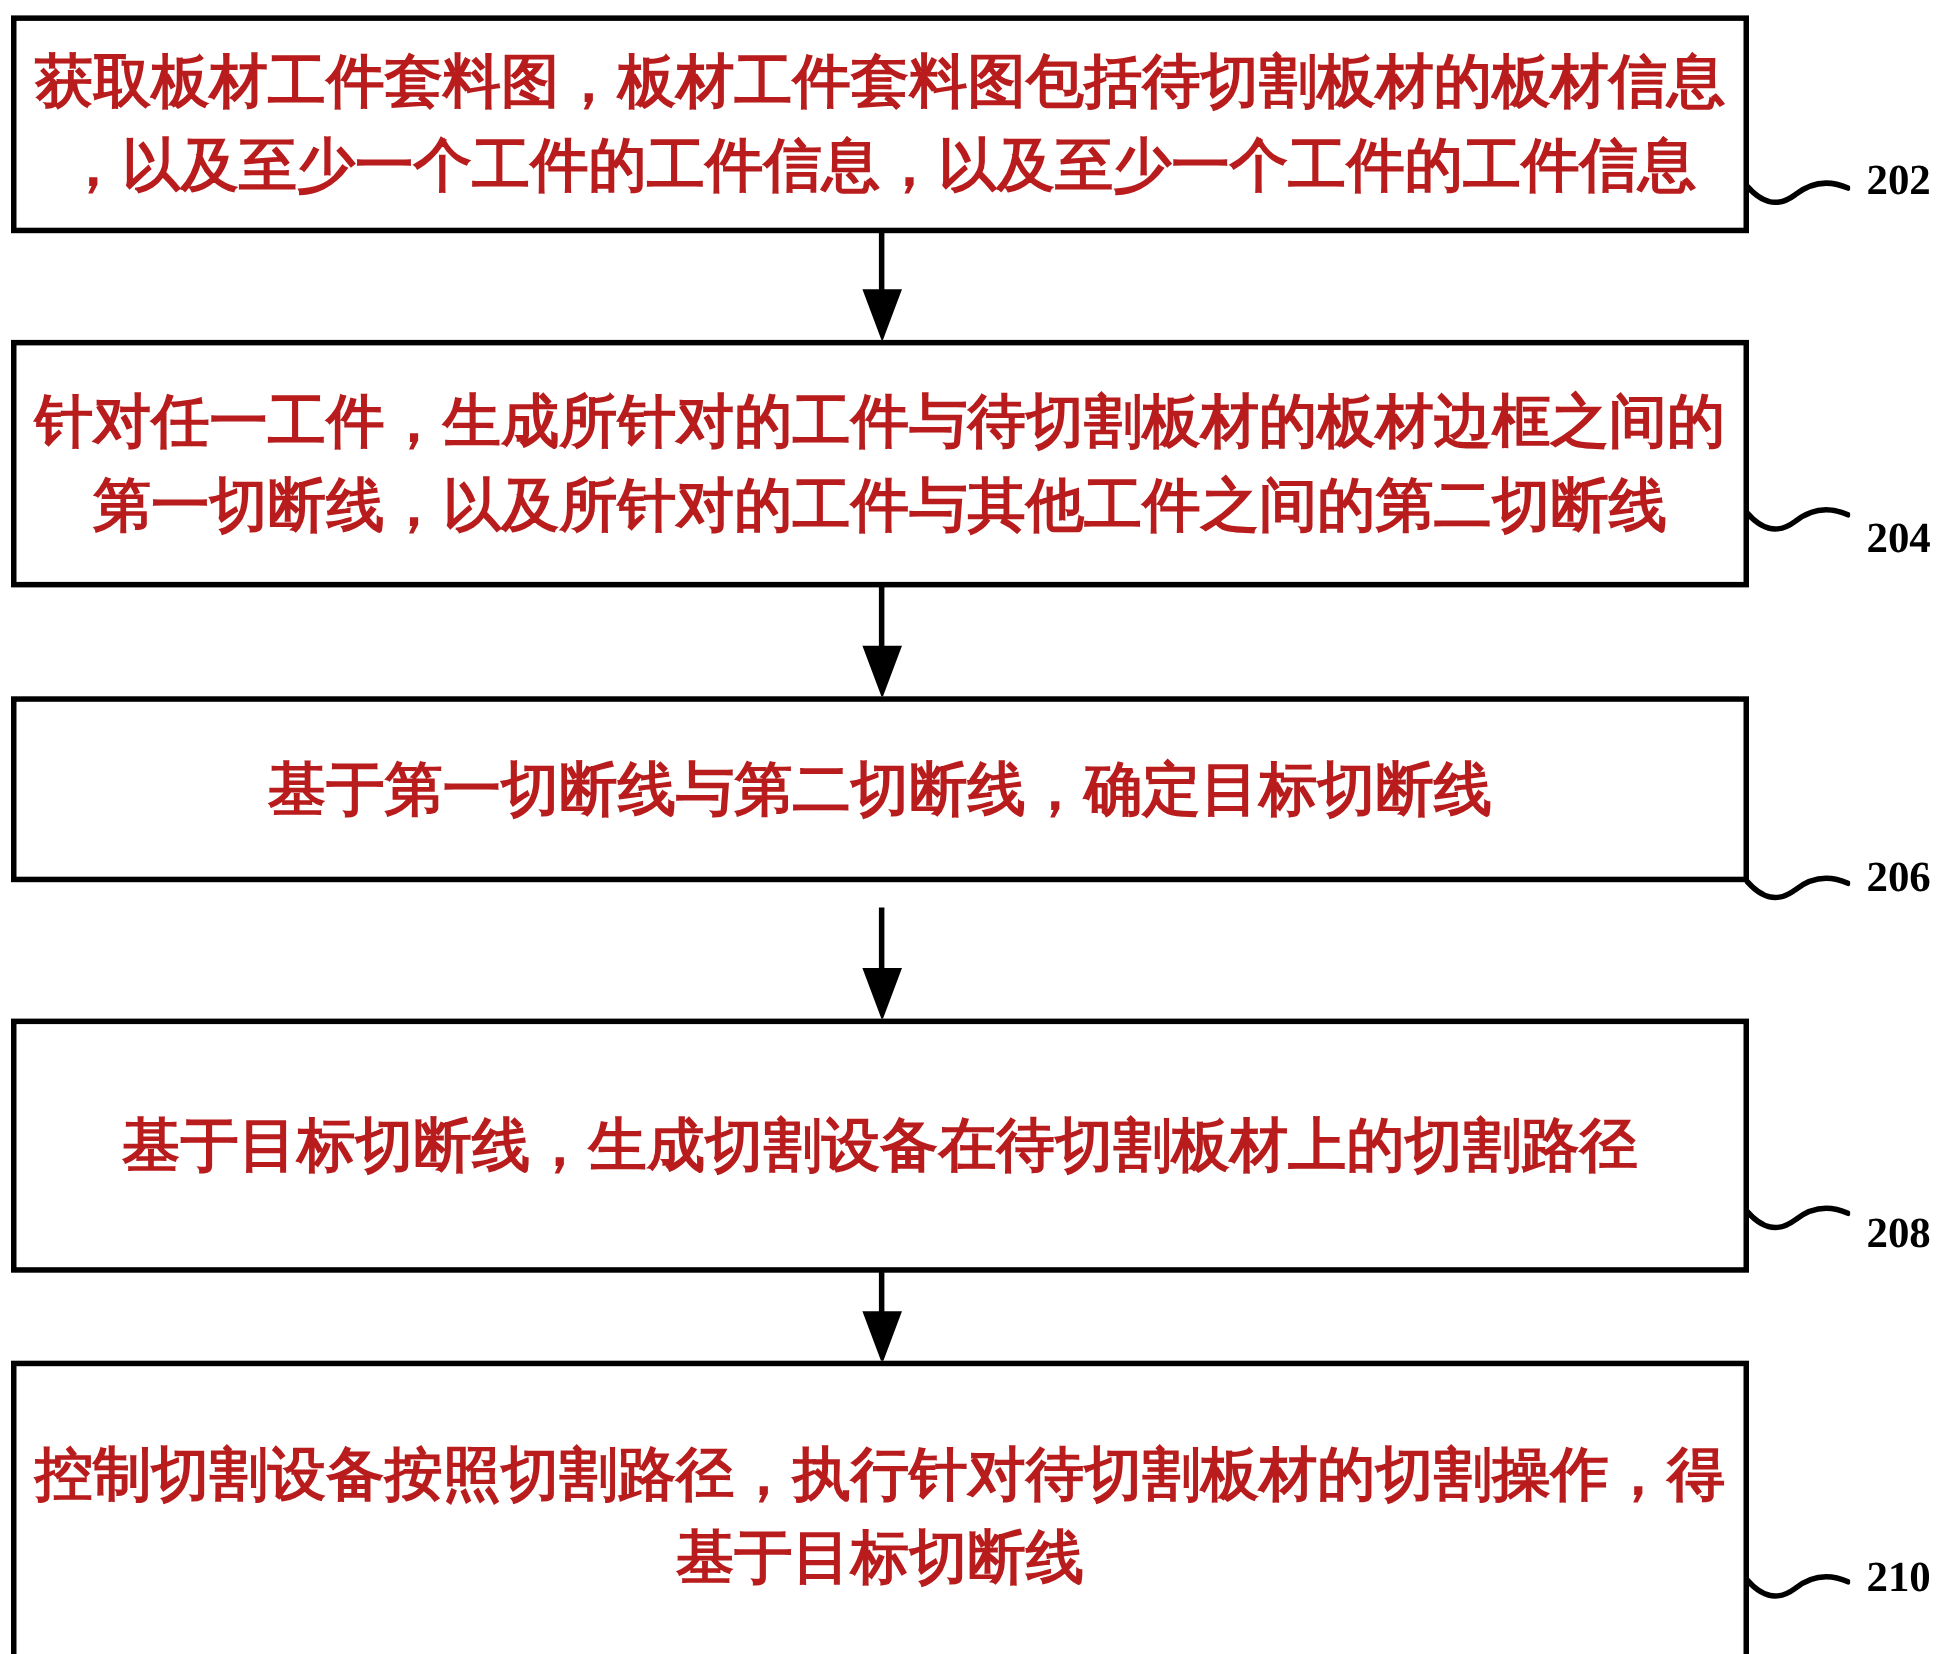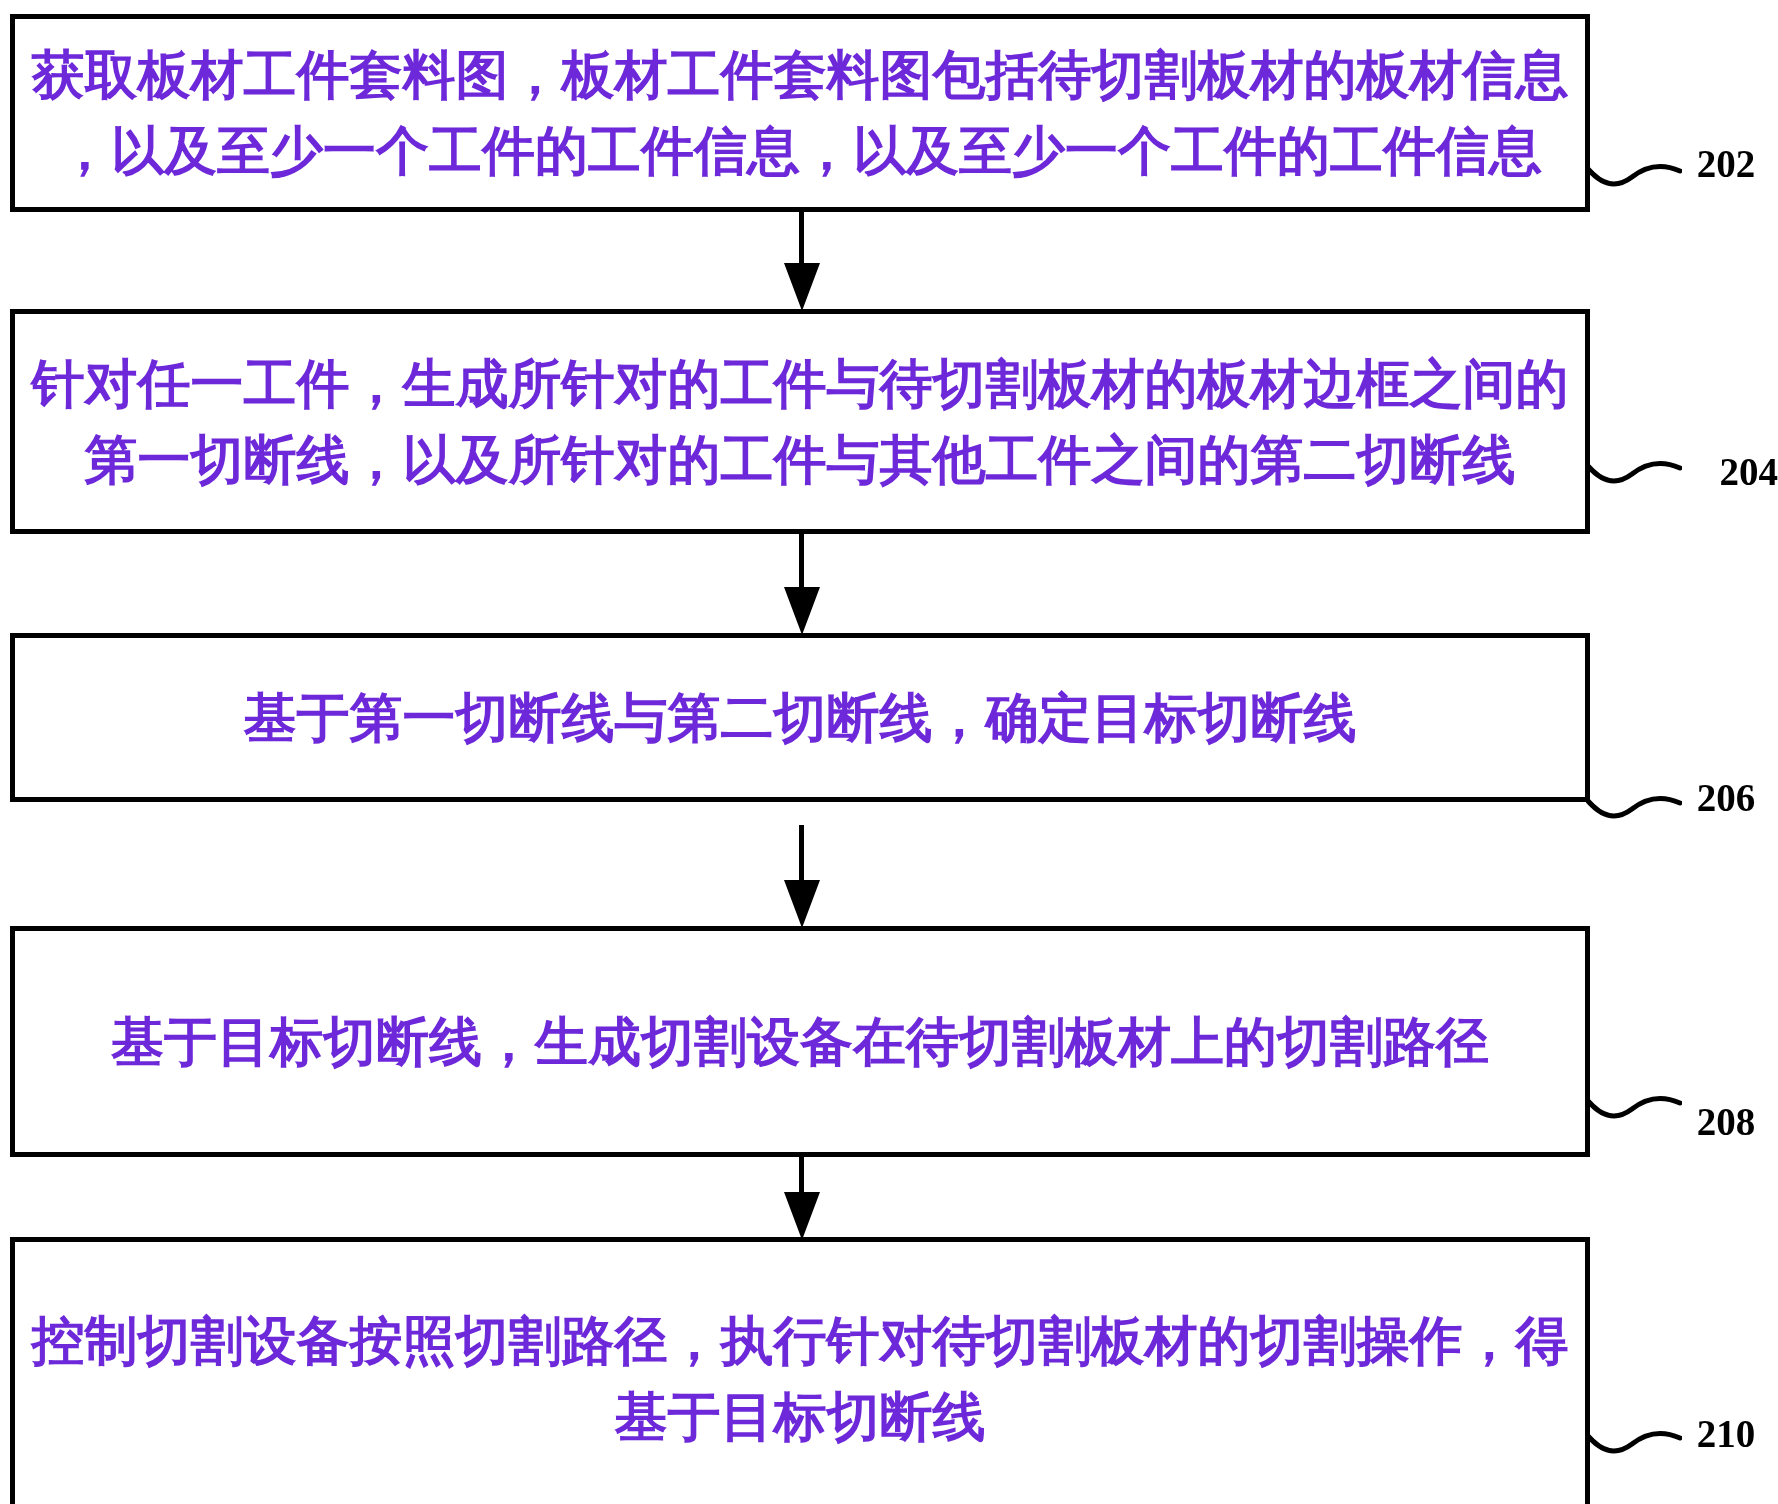--- a/index.html
+++ b/index.html
@@ -27,21 +27,21 @@
     justify-content: center;
     align-items: center;
     padding: 0 12px;
   }
   .step-text {
     width: 100%;
     text-align: center;
     font-size: 53px;
     line-height: 76px;
     font-weight: 600;
-    color: #6d28d9;
+    color: #b91c1c;
     white-space: nowrap;
   }
   .arrow-stem {
     position: absolute;
     left: 799px;
     width: 5px;
     background: #000000;
   }
   .arrow-head {
     position: absolute;
@@ -119,18 +119,18 @@
     <path d="M2,18 C16,34 30,38 46,26 C60,15 76,12 94,20" stroke="#000000" stroke-width="5" fill="none" stroke-linecap="round"></path>
   </svg>
   <svg class="connector" style="top:1083px;" viewBox="0 0 96 44">
     <path d="M2,18 C16,34 30,38 46,26 C60,15 76,12 94,20" stroke="#000000" stroke-width="5" fill="none" stroke-linecap="round"></path>
   </svg>
   <svg class="connector" style="top:1418px;" viewBox="0 0 96 44">
     <path d="M2,18 C16,34 30,38 46,26 C60,15 76,12 94,20" stroke="#000000" stroke-width="5" fill="none" stroke-linecap="round"></path>
   </svg>
 
   <div class="ref-label" style="top:134px;">202</div>
-  <div class="ref-label" style="top:442px;text-align:right;">204</div>
+  <div class="ref-label" style="top:460px;">204</div>
   <div class="ref-label" style="top:768px;">206</div>
   <div class="ref-label" style="top:1092px;">208</div>
   <div class="ref-label" style="top:1404px;">210</div>
 
 </div>
 
 </body></html>

